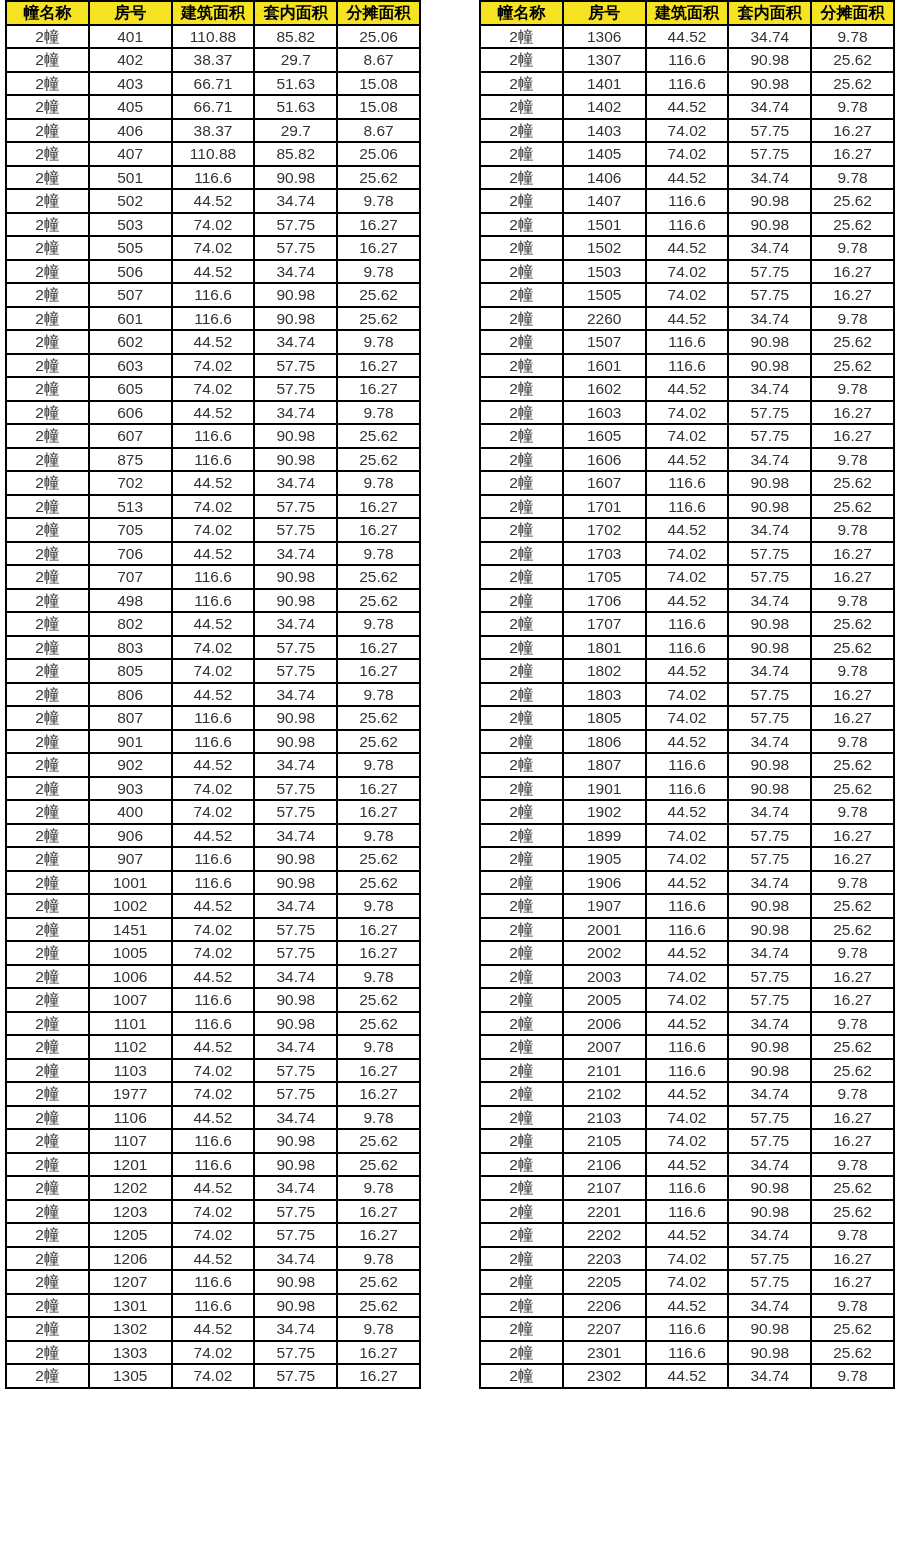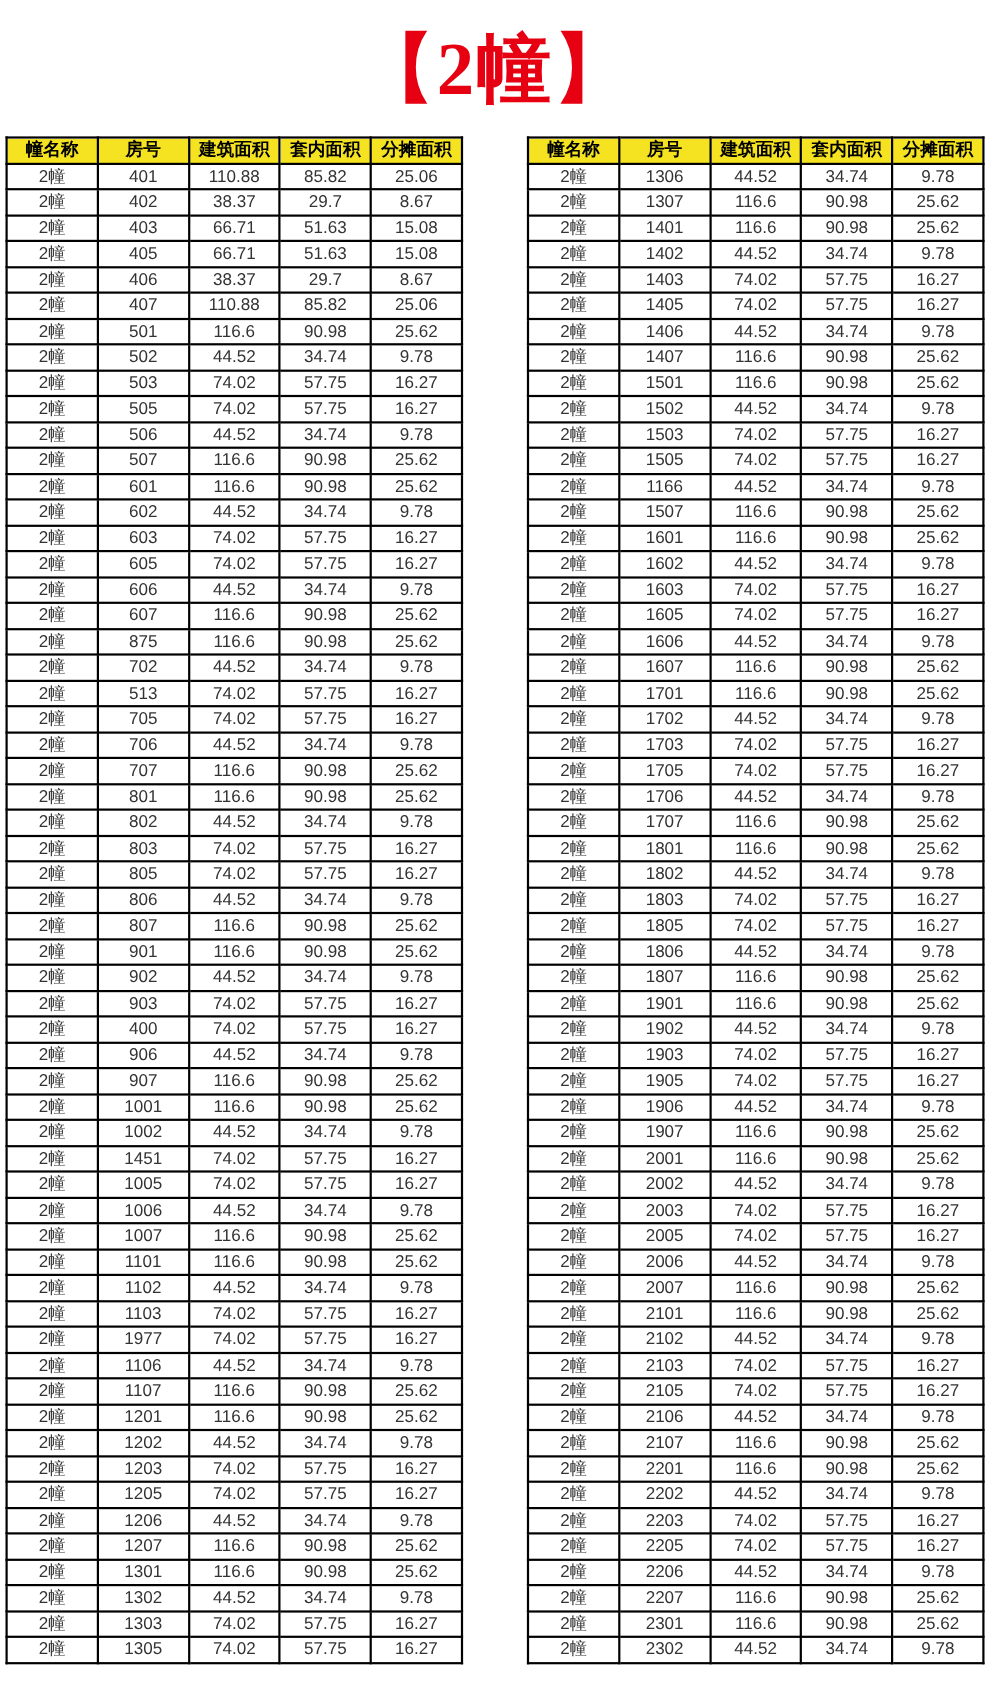--- a/index.html
+++ b/index.html
@@ -42,21 +42,20 @@
     color:#000;font-weight:bold;font-size:16px;
   }
   .area-table td{
     color:var(--cell-text);font-size:15.5px;background:#fff;
   }
 </style>
 </head>
 <body>
 
 <div class="page">
-  <div class="title">【2幢】</div>
   <div class="tables">
     <table class="area-table">
       <thead>
         <tr>
             <th>幢名称</th>
             <th>房号</th>
             <th>建筑面积</th>
             <th>套内面积</th>
             <th>分摊面积</th>
           </tr>
@@ -225,21 +224,21 @@
           </tr>
           <tr>
             <td>2幢</td>
             <td>707</td>
             <td>116.6</td>
             <td>90.98</td>
             <td>25.62</td>
           </tr>
           <tr>
             <td>2幢</td>
-            <td>801</td>
+            <td>498</td>
             <td>116.6</td>
             <td>90.98</td>
             <td>25.62</td>
           </tr>
           <tr>
             <td>2幢</td>
             <td>802</td>
             <td>44.52</td>
             <td>34.74</td>
             <td>9.78</td>
@@ -560,21 +559,21 @@
           </tr>
           <tr>
             <td>2幢</td>
             <td>1505</td>
             <td>74.02</td>
             <td>57.75</td>
             <td>16.27</td>
           </tr>
           <tr>
             <td>2幢</td>
-            <td>1166</td>
+            <td>2260</td>
             <td>44.52</td>
             <td>34.74</td>
             <td>9.78</td>
           </tr>
           <tr>
             <td>2幢</td>
             <td>1507</td>
             <td>116.6</td>
             <td>90.98</td>
             <td>25.62</td>
@@ -714,21 +713,21 @@
           </tr>
           <tr>
             <td>2幢</td>
             <td>1902</td>
             <td>44.52</td>
             <td>34.74</td>
             <td>9.78</td>
           </tr>
           <tr>
             <td>2幢</td>
-            <td>1903</td>
+            <td>1899</td>
             <td>74.02</td>
             <td>57.75</td>
             <td>16.27</td>
           </tr>
           <tr>
             <td>2幢</td>
             <td>1905</td>
             <td>74.02</td>
             <td>57.75</td>
             <td>16.27</td>

